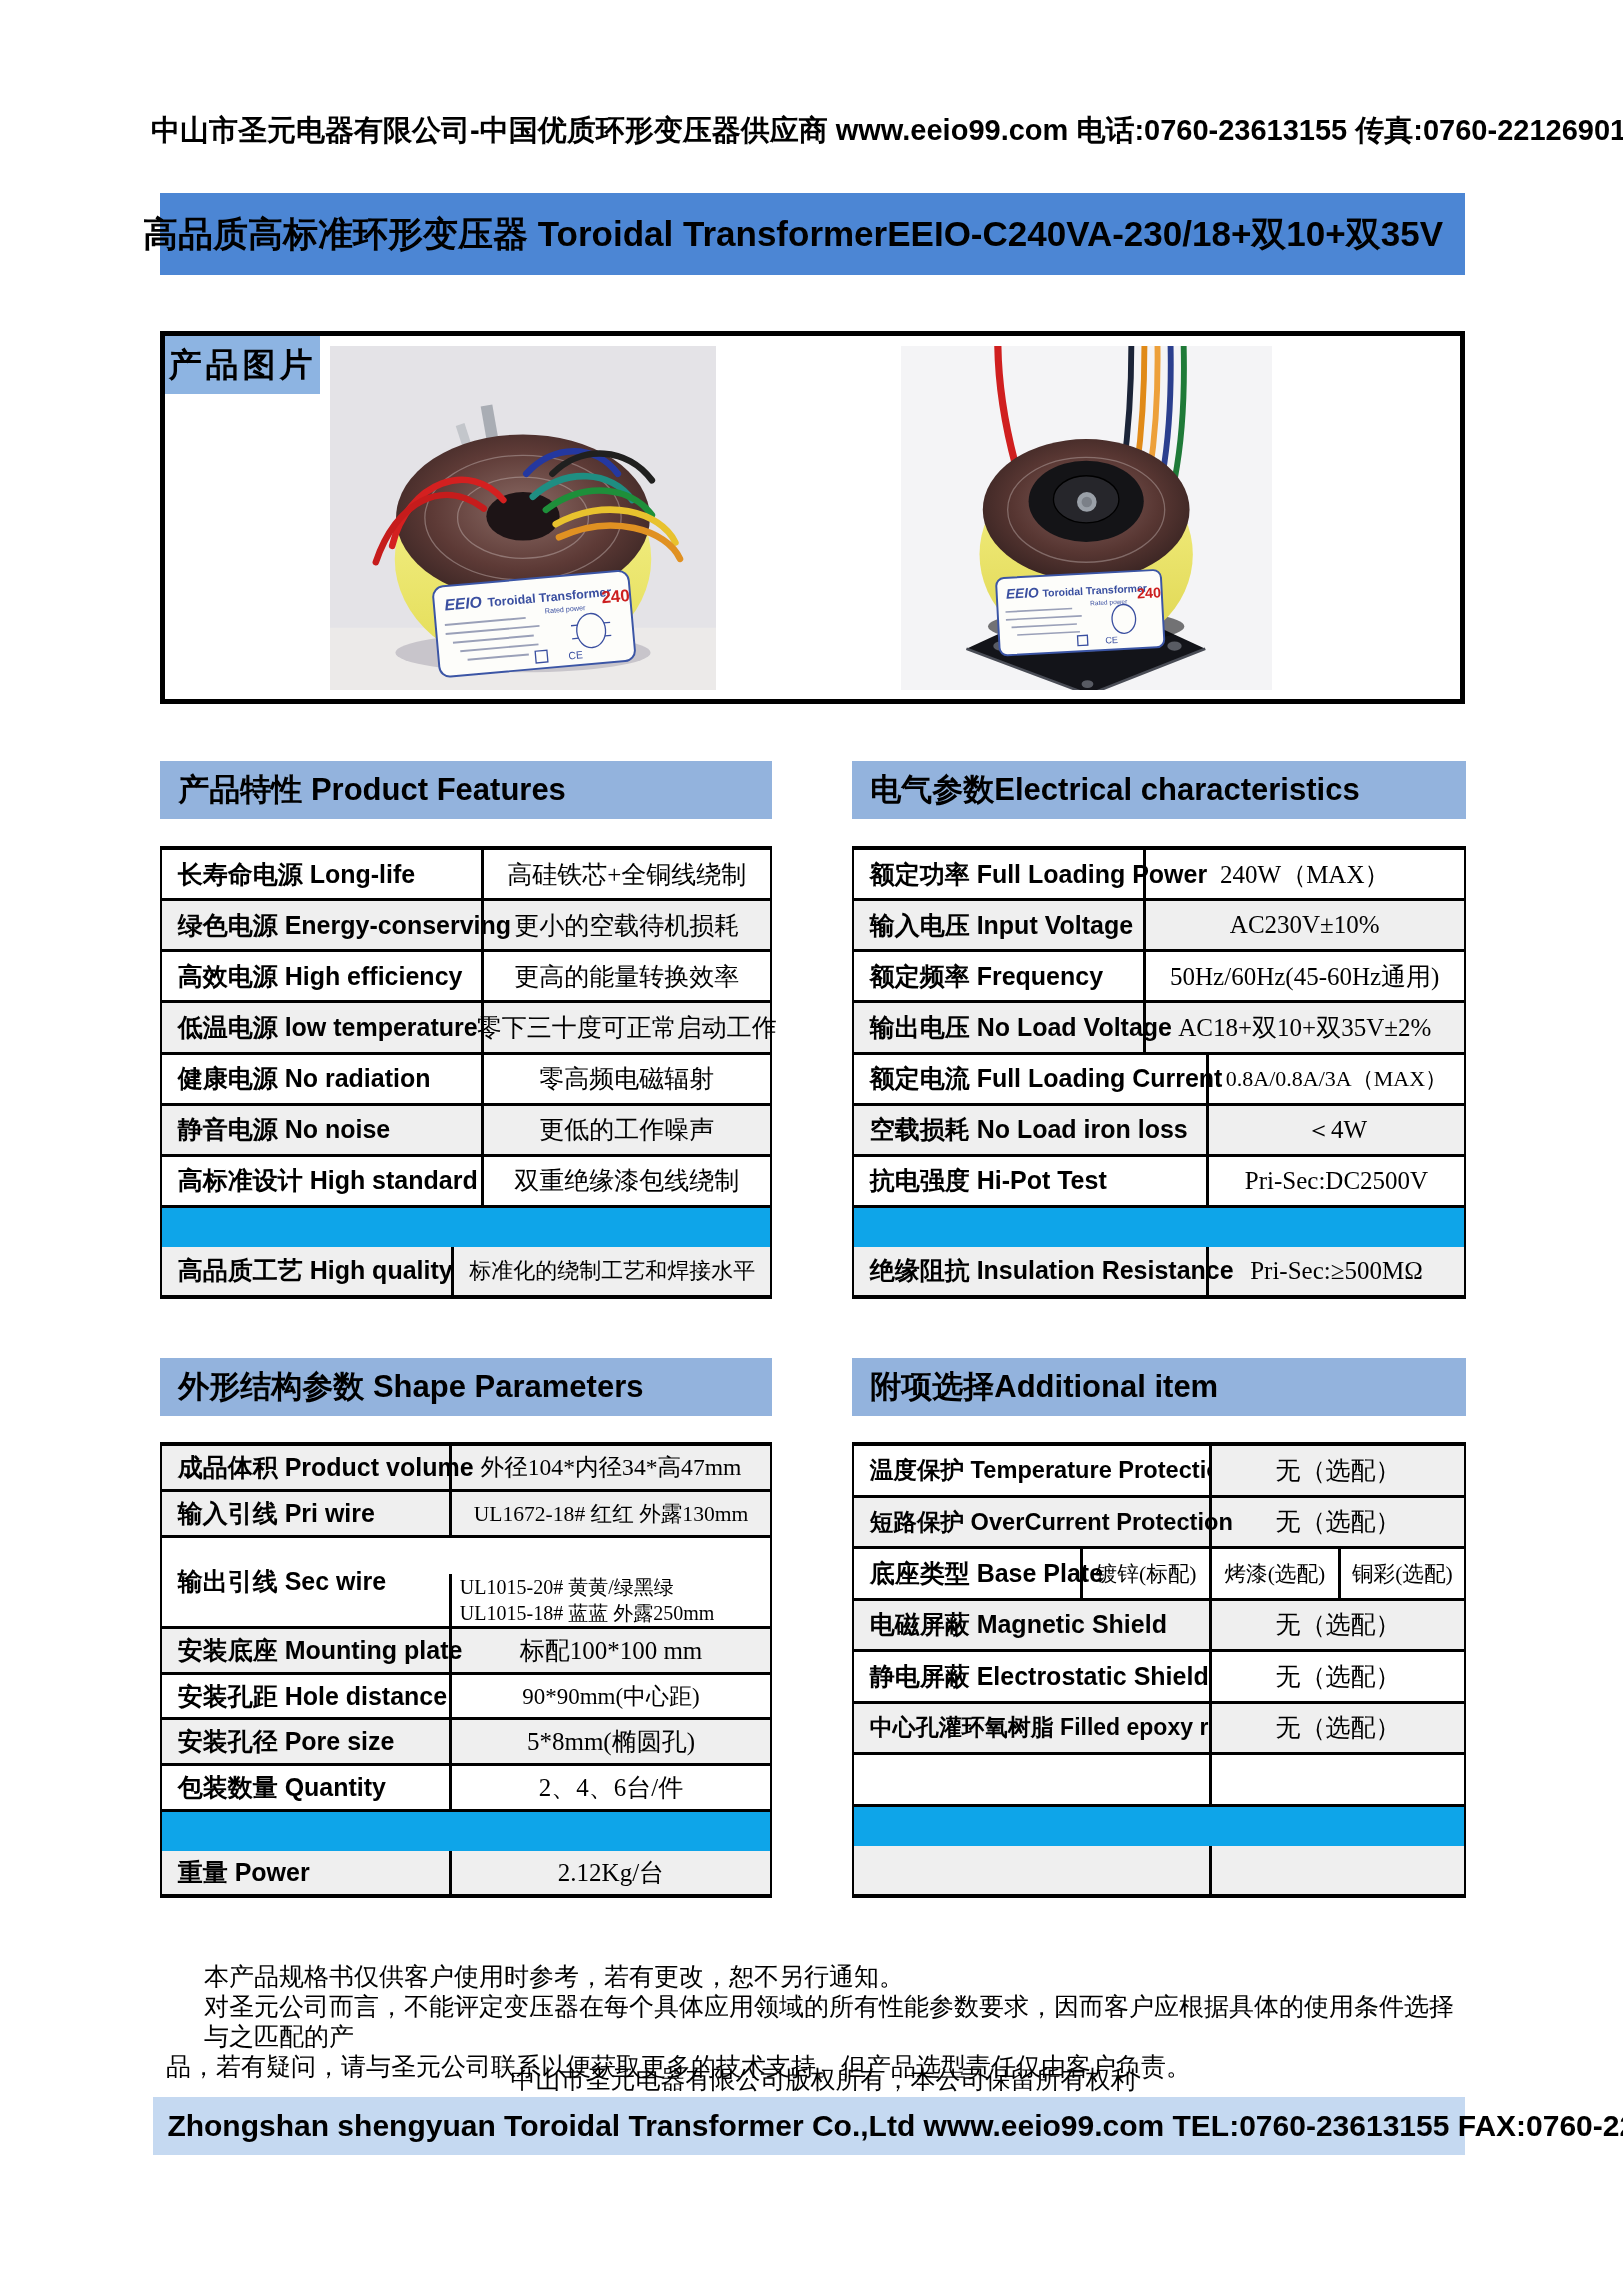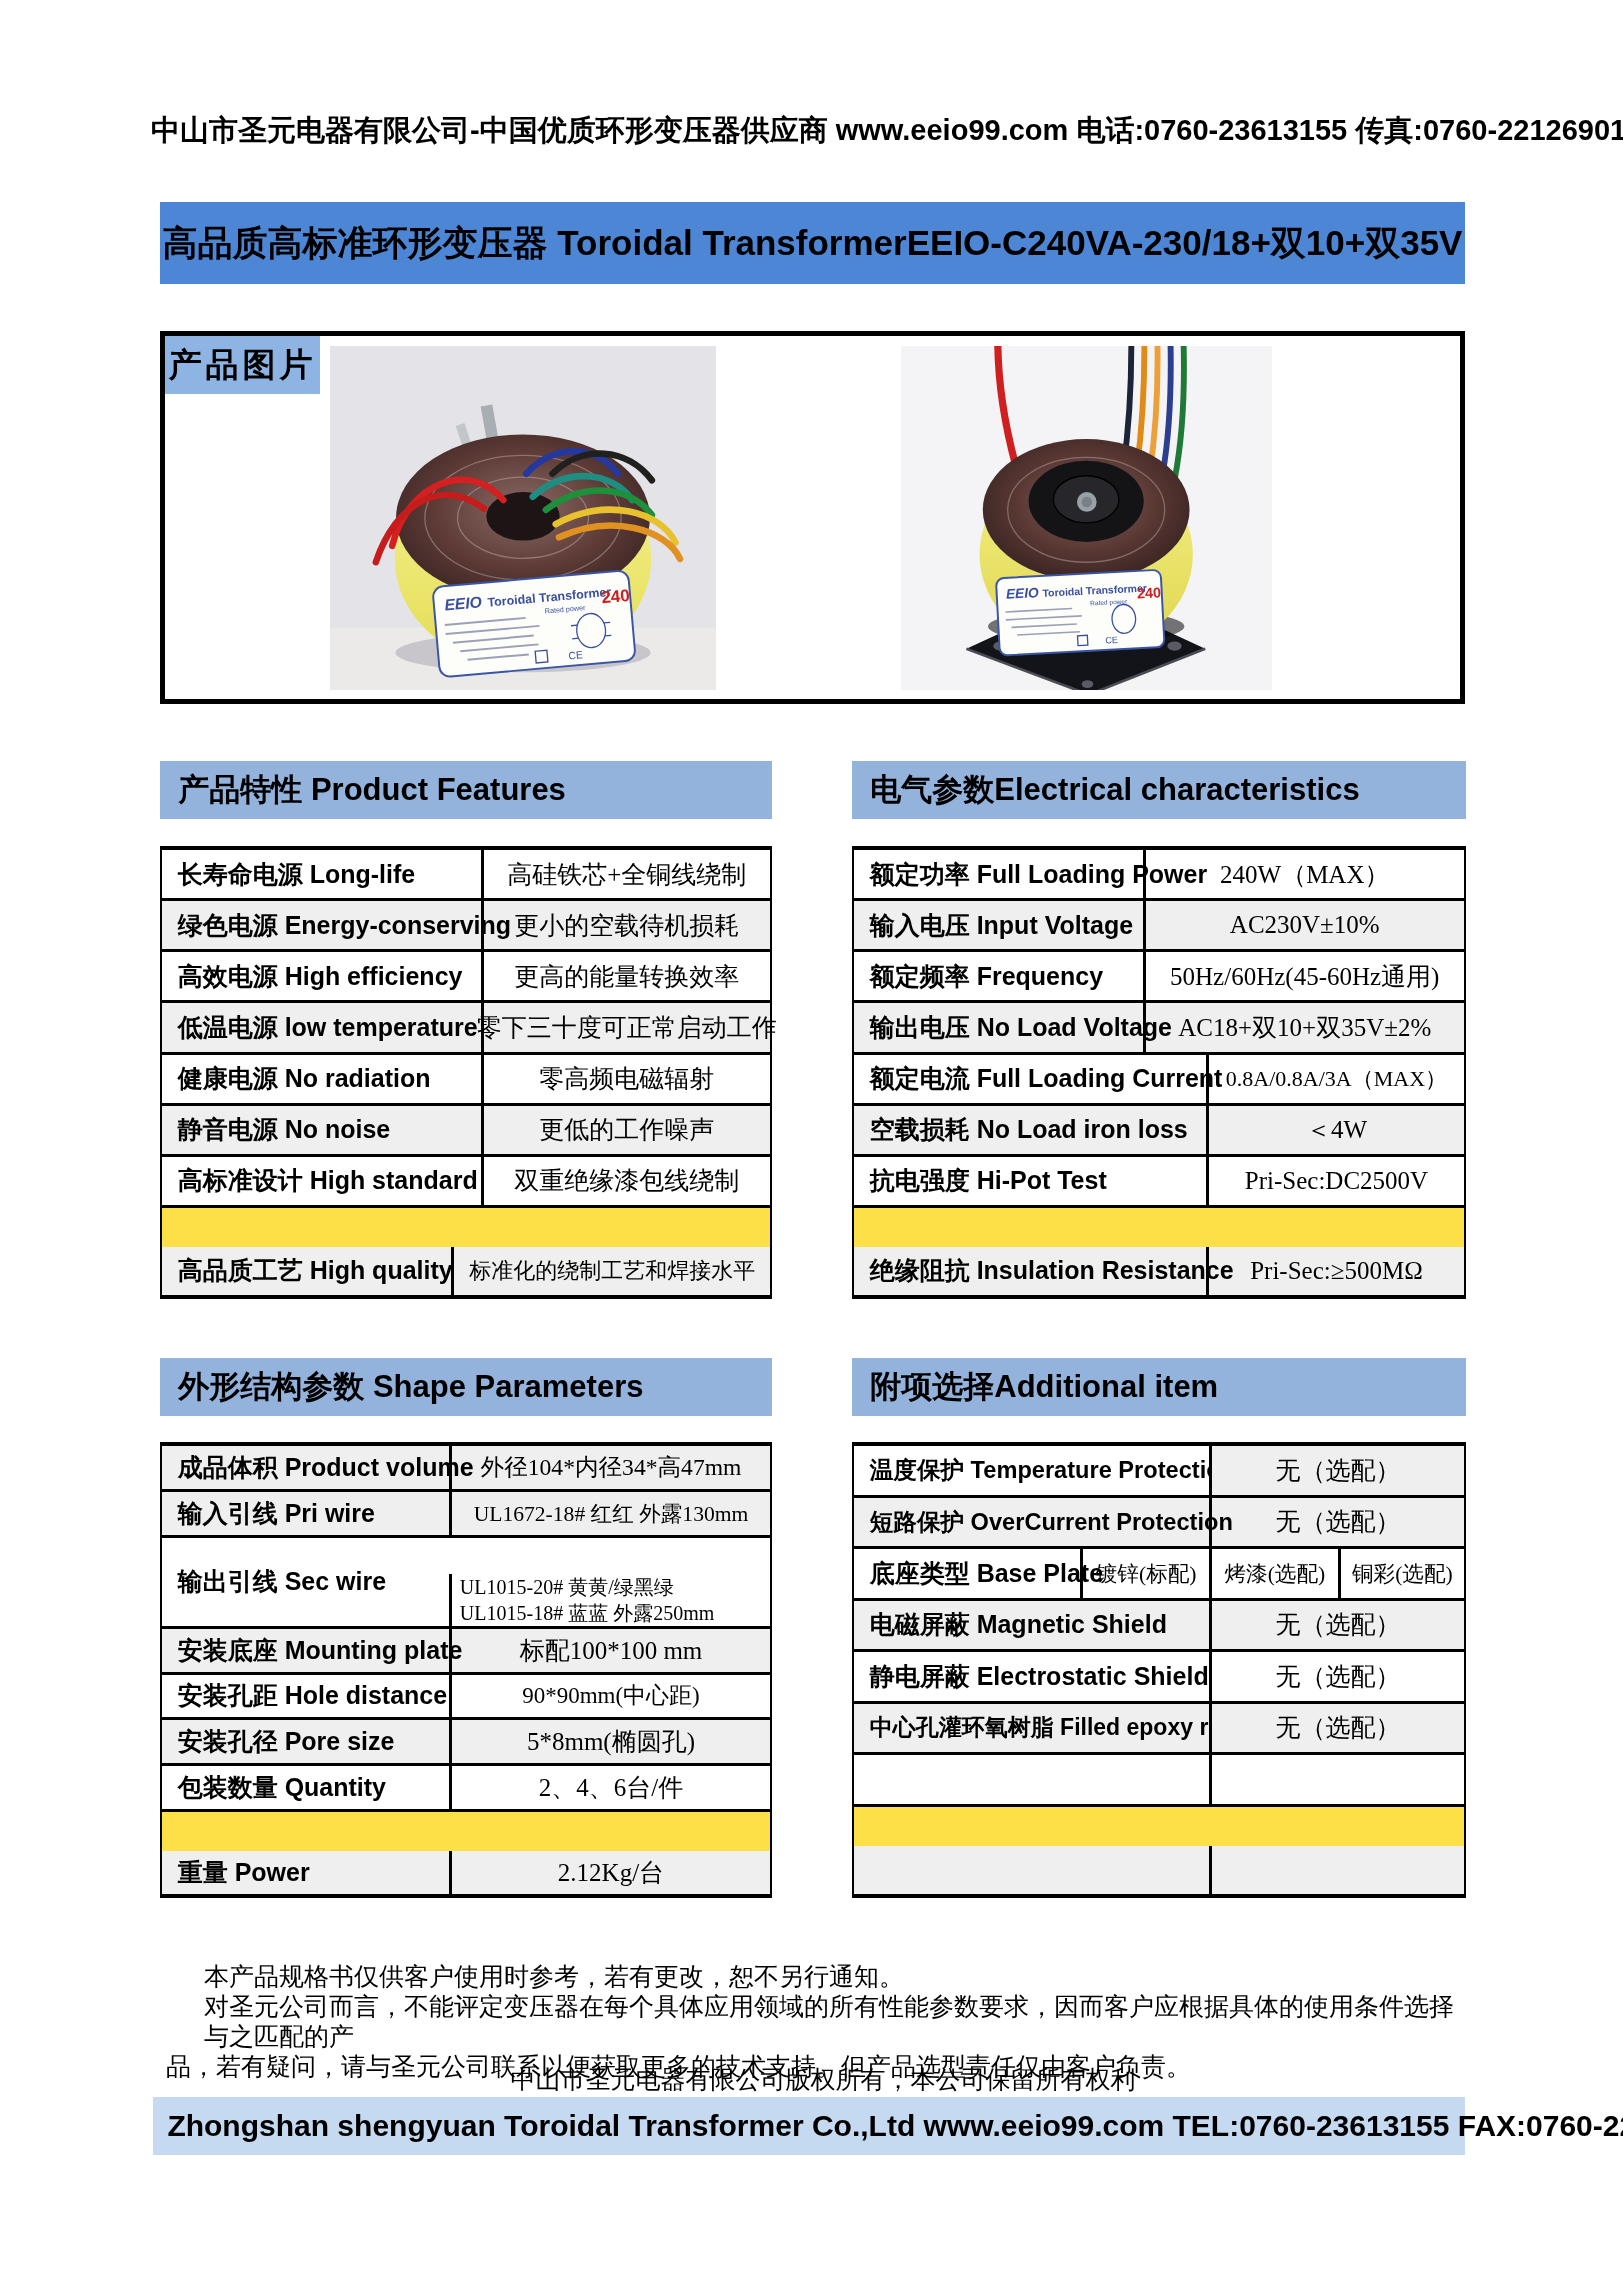--- a/index.html
+++ b/index.html
@@ -12,23 +12,23 @@
     position:relative;width:1623px;height:2295px;overflow:hidden;
     font-family:"Liberation Sans","DejaVu Sans",sans-serif;color:#000;
   }
   
   .company-line{
     position:absolute;left:151px;top:111px;width:1322px;height:39px;
     font-size:29px;font-weight:600;text-align:center;white-space:nowrap;
   }
   
   .title-bar{
-    position:absolute;left:160px;top:202px;width:1305px;height:82px;
+    position:absolute;left:160px;top:193px;width:1305px;height:82px;
     background:var(--title-blue);display:flex;align-items:center;
-    justify-content:center;padding:0 22px;
+    justify-content:flex-end;padding:0 22px;
   }
   .title-bar span{font-size:35px;font-weight:700;white-space:nowrap;}
   
   .image-panel{
     position:absolute;left:160px;top:331px;width:1305px;height:373px;
     border:5.2px solid var(--border-black);background:#fff;
   }
   .image-tag{
     position:absolute;left:0;top:0;width:155px;height:58px;background:var(--tag-blue);
     display:flex;align-items:center;justify-content:center;
@@ -43,22 +43,22 @@
     position:absolute;height:58px;background:var(--section-blue);
     display:flex;align-items:center;padding-left:18.3px;
     font-size:31px;font-weight:700;white-space:nowrap;
   }
   .hdr-feat{left:160px;top:761px;width:612px;}
   .hdr-elec{left:852px;top:761px;width:614px;}
   .hdr-shape{left:160px;top:1358px;width:612px;}
   .hdr-addl{left:852px;top:1358px;width:614px;}
   
   .tbl{
-    position:absolute;display:flex;flex-direction:column;background:#fde047;
-    border:2.6px solid var(--border-black);border-top-width:4.6px;border-bottom-width:4.6px;justify-content:flex-end;
+    position:absolute;display:flex;flex-direction:column;background:#0ea5e9;
+    border:2.6px solid var(--border-black);border-top-width:4.6px;border-bottom-width:4.6px;
   }
   .t-feat{left:160px;top:846px;width:612px;height:453px;}
   .t-elec{left:852px;top:846px;width:614px;height:453px;}
   .t-shape{left:160px;top:1442px;width:612px;height:456px;}
   .t-addl{left:852px;top:1442px;width:614px;height:456px;}
   .tr{flex:1;display:flex;border-bottom:3.9px solid var(--border-black);background:#fff;}
   .tr:last-child{border-bottom:none;margin-top:39px;}
   .tr.g{background:var(--row-gray);}
   .td{display:flex;align-items:center;min-width:0;}
   .td.lbl{padding-left:15.7px;font-size:25px;font-weight:600;white-space:nowrap;}

